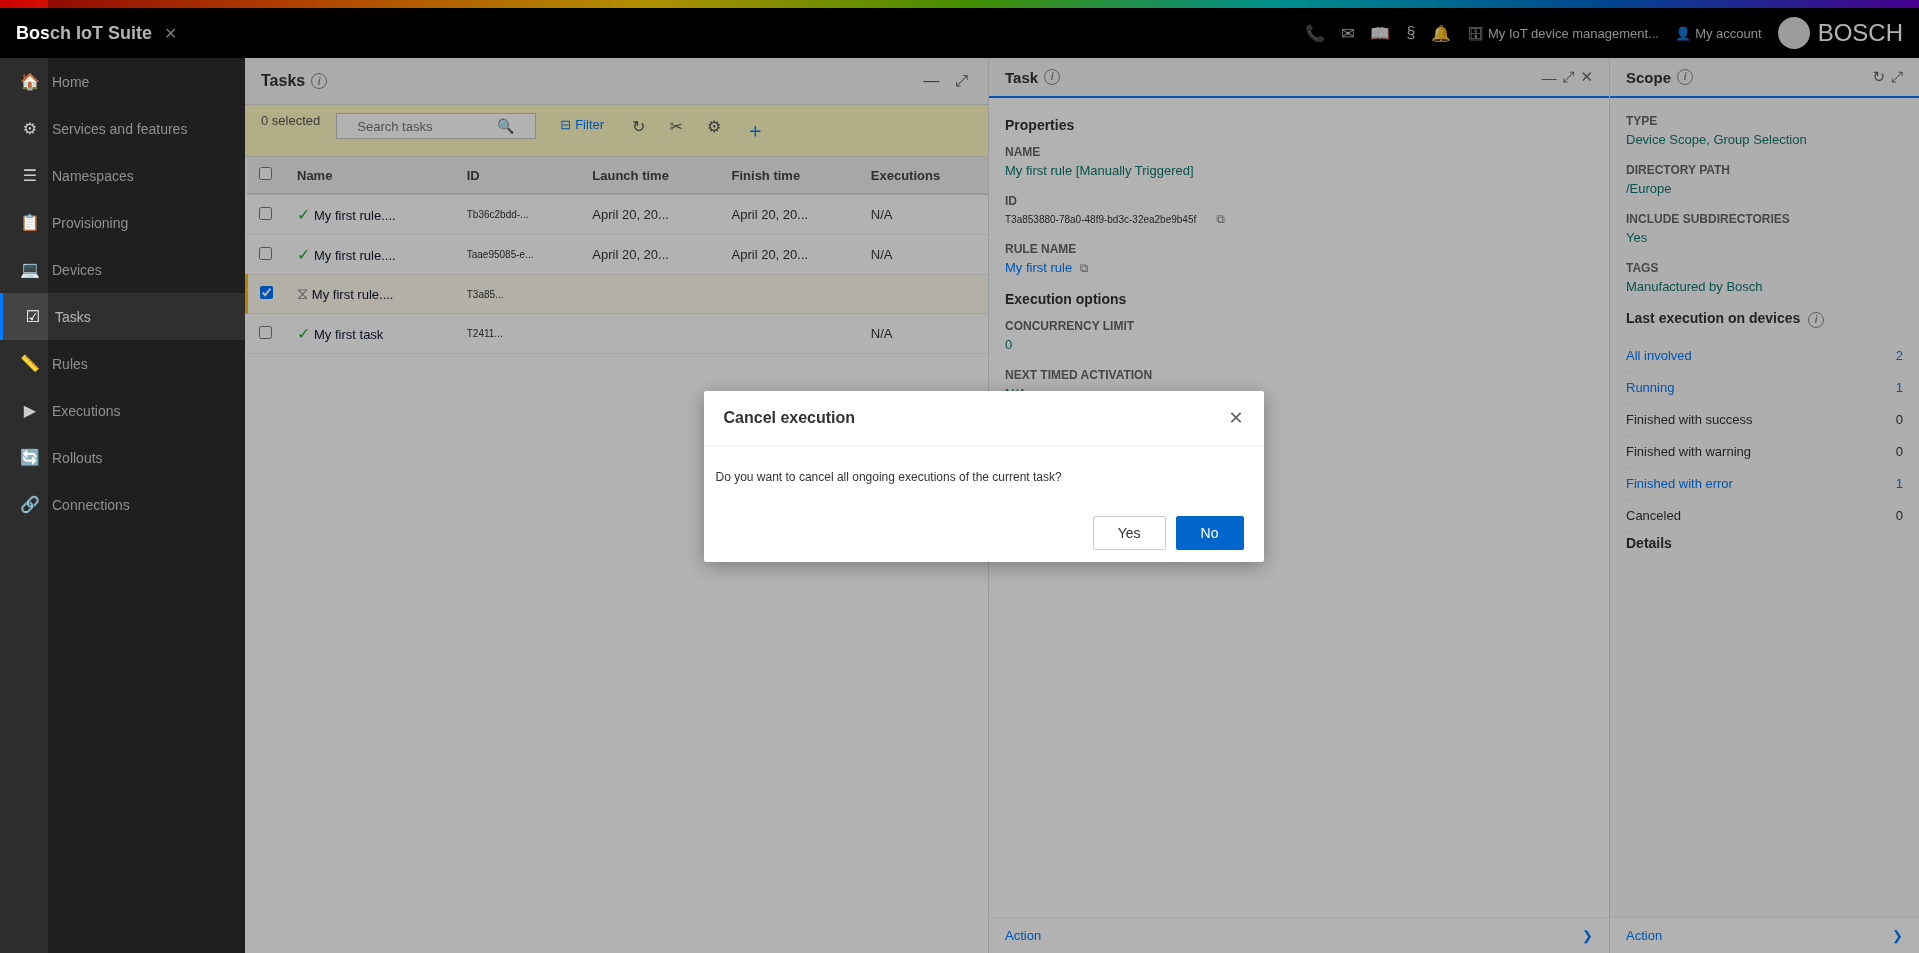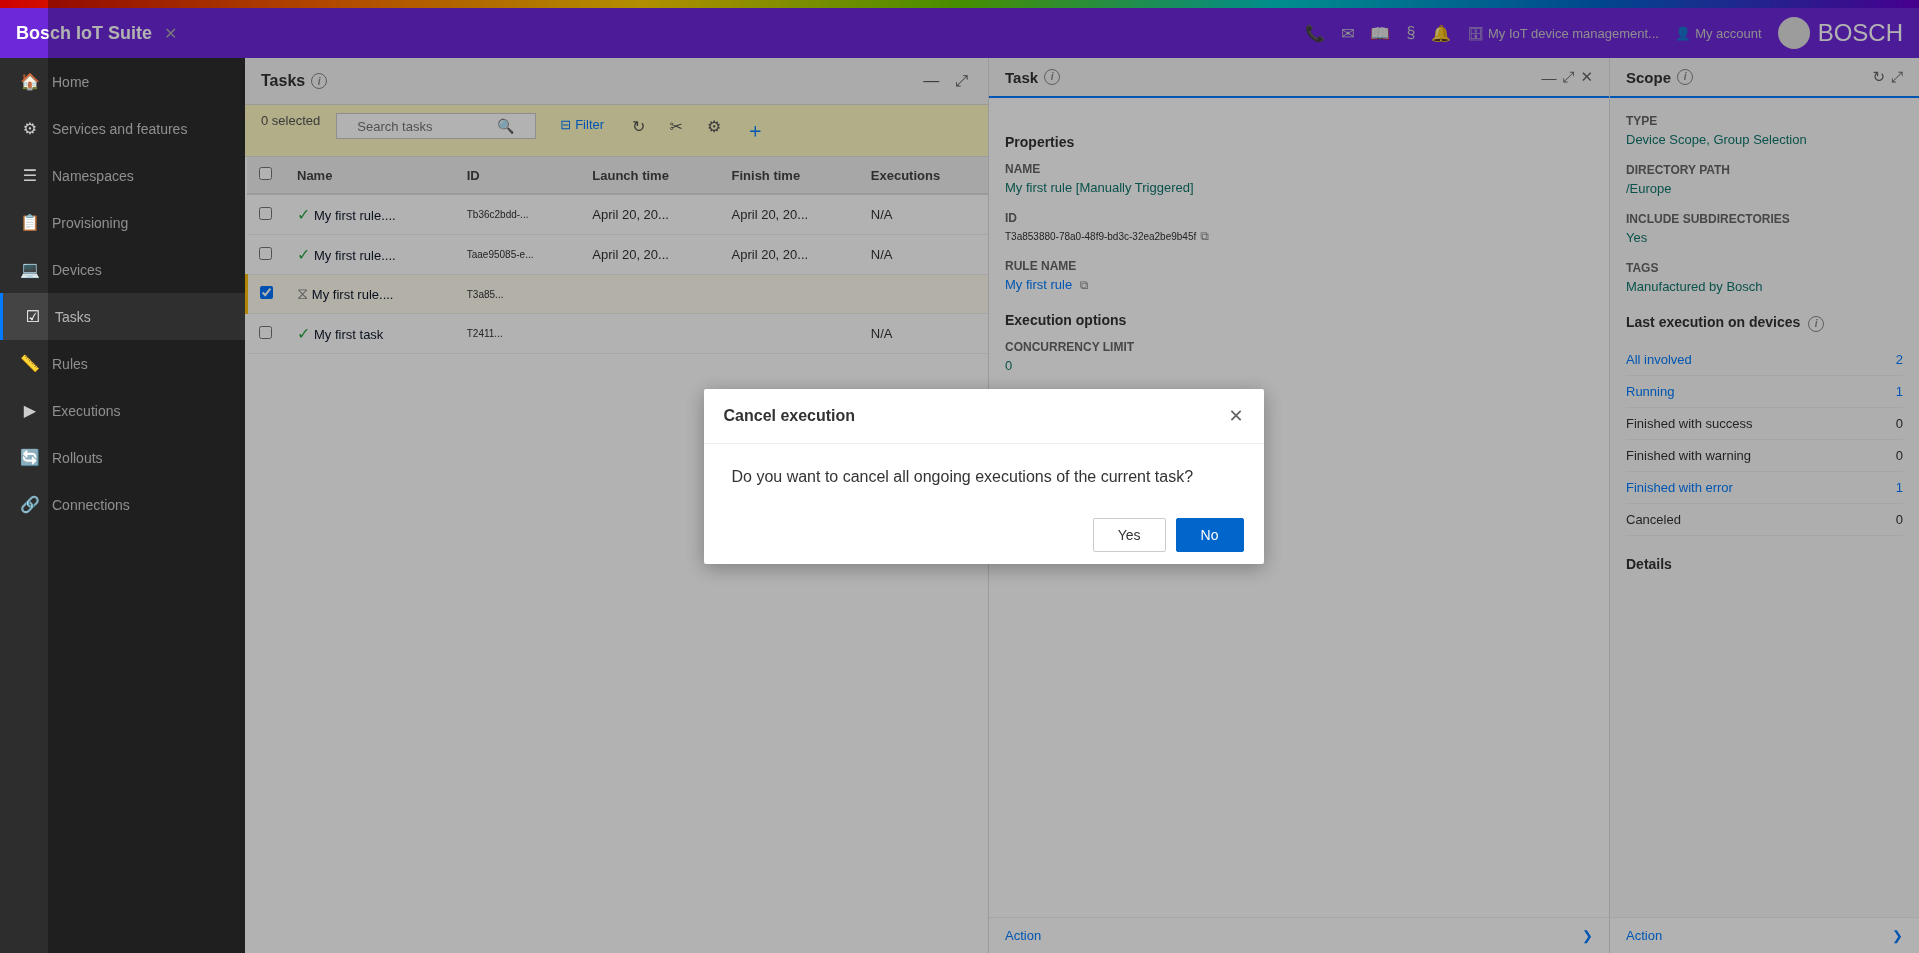--- a/index.html
+++ b/index.html
@@ -8,21 +8,21 @@
     
     .top-bar {
       height: 8px;
       background: linear-gradient(to right, #cc0000, #ff6600, #ffcc00, #66cc00, #00cccc, #0066cc, #6600cc);
       flex-shrink: 0;
     }
 
     
     .header {
       height: 50px;
-      background: #6d28d9;
+      background: #000000;
       display: flex;
       align-items: center;
       justify-content: space-between;
       padding: 0 16px;
       flex-shrink: 0;
     }
     .header-left {
       display: flex;
       align-items: center;
       gap: 12px;
@@ -311,21 +311,21 @@
     .detail-value {
       font-size: 13px;
       color: #0f766e;
     }
     .detail-value.link { color: #007bff; cursor: pointer; }
 
     .section-title {
       font-size: 14px;
       font-weight: 700;
       color: #333;
-      margin: 20px 0 12px;
+      margin: 3px 0 12px;
     }
 
     
     .stat-row {
       display: flex;
       justify-content: space-between;
       align-items: center;
       padding: 8px 0;
       border-bottom: 1px solid #eee;
       font-size: 13px;
@@ -379,22 +379,22 @@
       color: #333;
     }
     .modal-close {
       background: none;
       border: none;
       cursor: pointer;
       font-size: 18px;
       color: #666;
     }
     .modal-body {
-      padding: 24px 28px 20px;
-      font-size: 16px;
+      padding: 24px 12px 20px;
+      font-size: 12px;
       color: #333;
     }
     .modal-footer {
       display: flex;
       justify-content: flex-end;
       gap: 10px;
       padding: 12px 20px;
     }
     .btn {
       padding: 8px 24px;
@@ -442,21 +442,21 @@
     }
 
     .id-truncated {
       color: #333;
       font-size: 10px;
     }
 
     .detail-id-row {
       display: flex;
       align-items: center;
-      gap: 0;
+      gap: 16px;
     }
   </style>
 </head>
 <body>
 
 <div class="top-bar"></div>
 
 <div class="header">
   <div class="header-left">
     <span class="header-title">Bosch IoT Suite</span>

